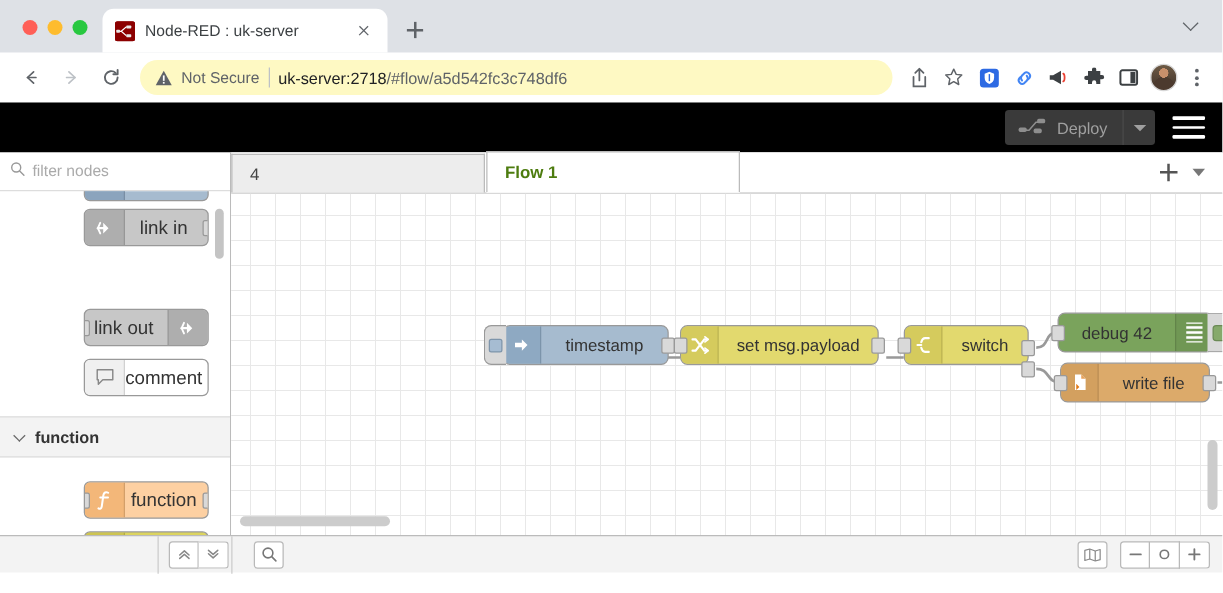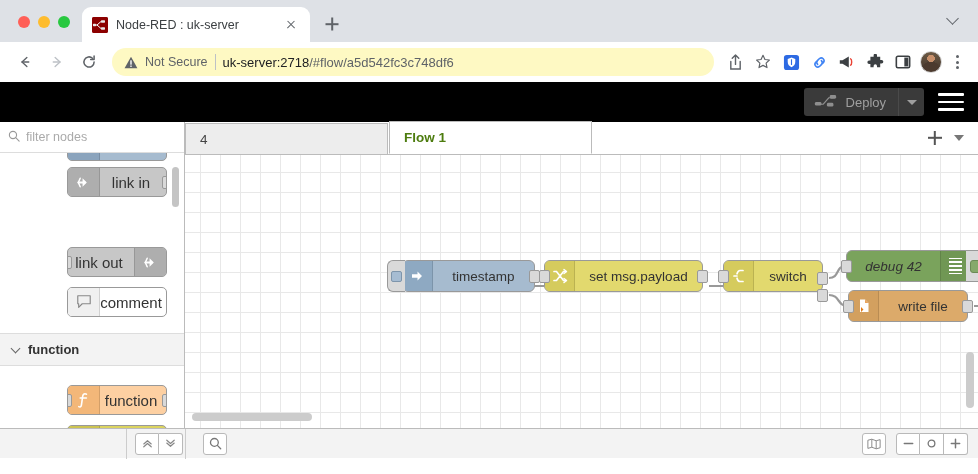--- a/index.html
+++ b/index.html
@@ -546,21 +546,21 @@
               </svg>
           </span>
           <span class="flabel">set msg.payload</span>
         </span>
         <span class="fport" style="left:-6px; top:9px;"></span>
         <span class="fport" style="right:-6px; top:9px;"></span>
       </div>
 
       <div class="fnode" style="left:661px; top:95px; width:125px; background:#7aa35c;">
         <span class="fbody">
-          <span class="flabel" style="font-style:italic;">debug 42</span>
+          <span class="flabel" style="">debug 42</span>
           <span class="ficon right" style="background:#709754;">
             <span class="dbg-lines">
                 <span></span>
                 <span></span>
                 <span></span>
                 <span></span>
                 <span></span>
               </span>
           </span>
         </span>

